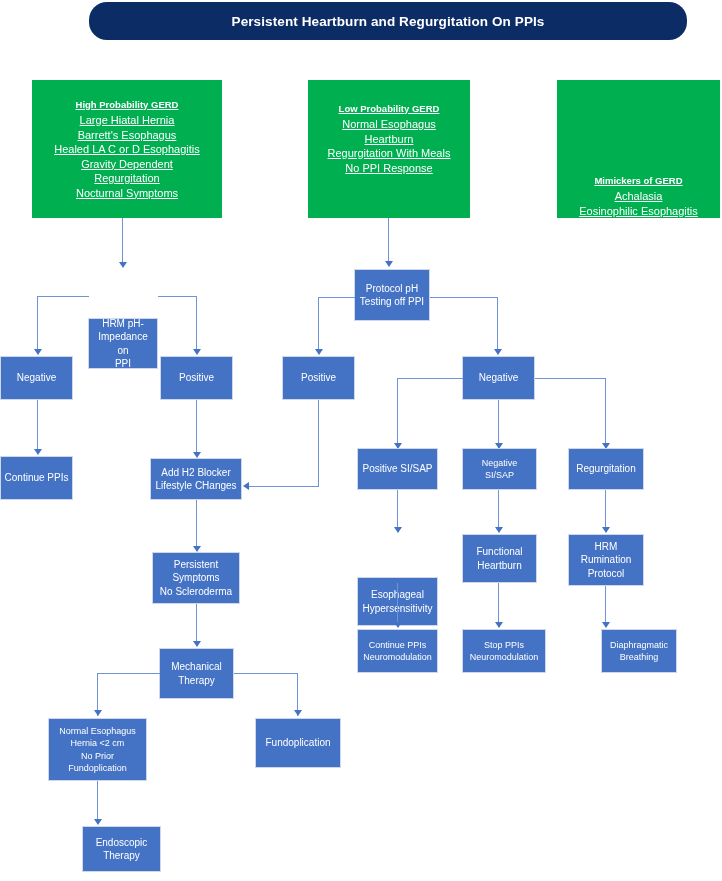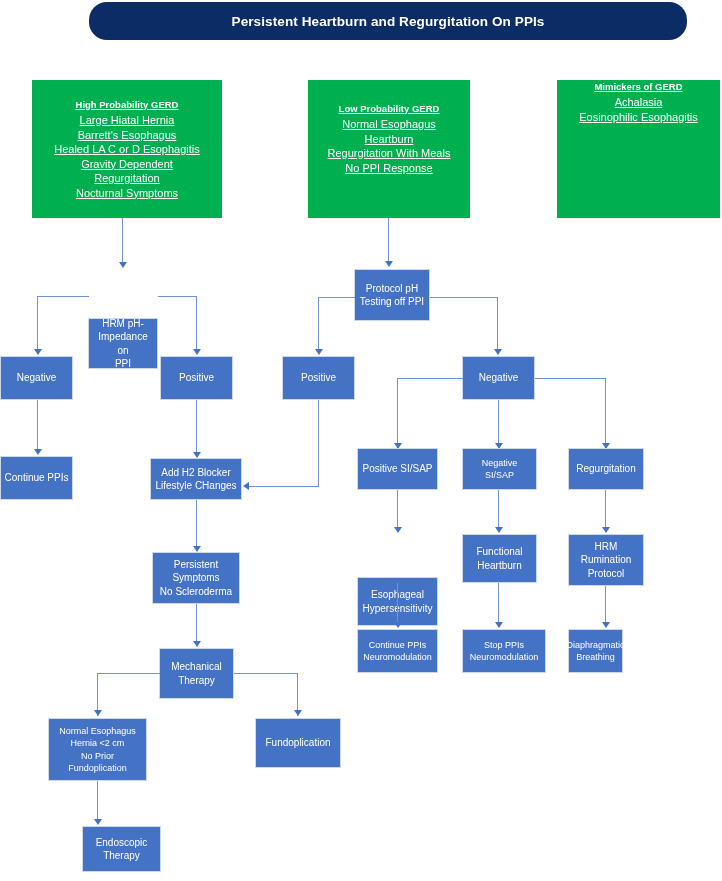--- a/index.html
+++ b/index.html
@@ -35,21 +35,21 @@
     position: absolute;
     background: #00AF50;
     display: flex;
     flex-direction: column;
     align-items: center;
     justify-content: flex-start;
     color: #ffffff;
     text-align: center;
     padding-top: 18px;
   }
-  .green-box.center-v { justify-content: flex-start; padding-top: 0; }
+  .green-box.center-v { justify-content: flex-end; padding-top: 0; }
   .green-head {
     font-weight: bold;
     text-decoration: underline;
     font-size: 9.5px;
     line-height: 14px;
     margin-bottom: 1px;
   }
   .green-line {
     font-size: 11px;
     line-height: 14.5px;
@@ -290,21 +290,21 @@
     </div>
   </div>
 
   <div class="blue-box sm" style="left:462px; top:629px; width:84px; height:44px;">
     <div>
       <span>Stop PPIs</span>
       <span>Neuromodulation</span>
     </div>
   </div>
 
-  <div class="blue-box sm" style="left:568px; top:629px; width:55px; height:44px;">
+  <div class="blue-box sm" style="left:601px; top:629px; width:76px; height:44px;">
     <div>
       <span>Diaphragmatic</span>
       <span>Breathing</span>
     </div>
   </div>
 
   <div class="conn vline" style="left:196px; top:500px; height:48px;"></div>
   <div class="arrow-d" style="left:193px; top:546px;"></div>
 
   <div class="blue-box" style="left:152px; top:552px; width:88px; height:52px;">

